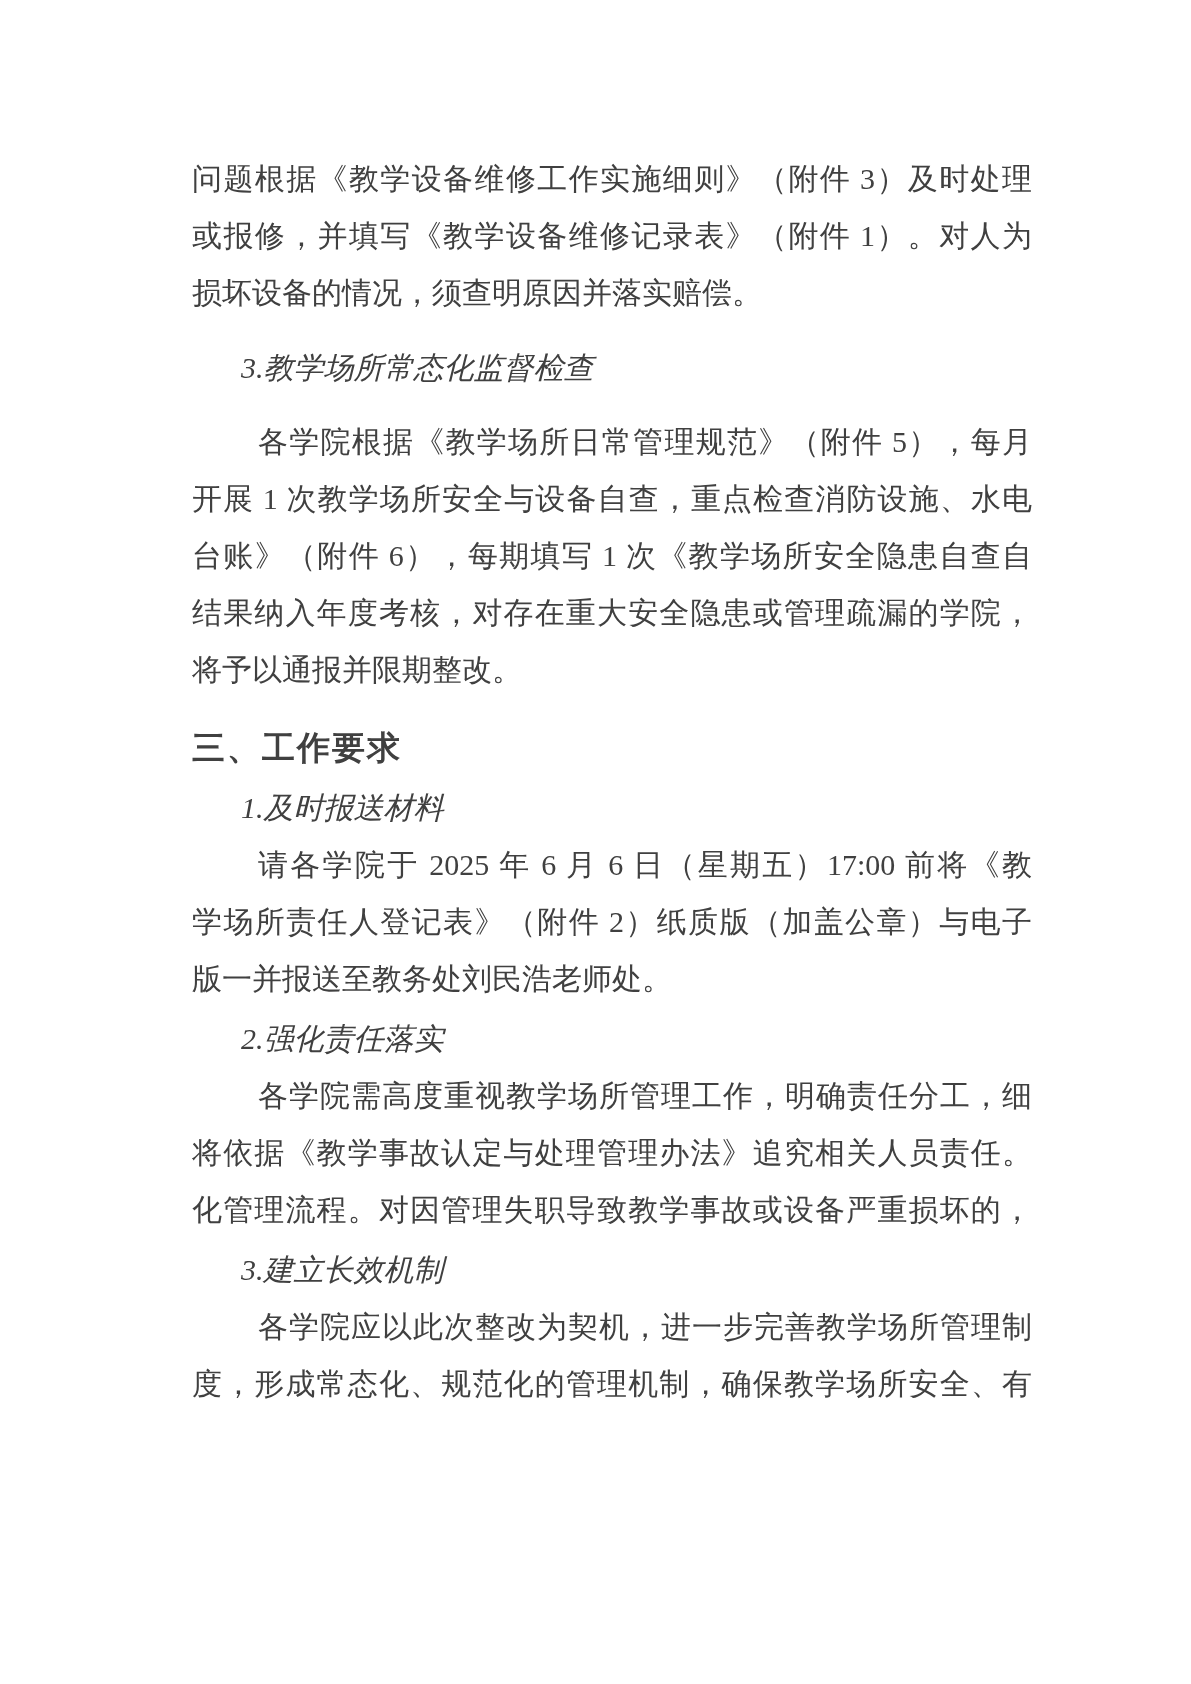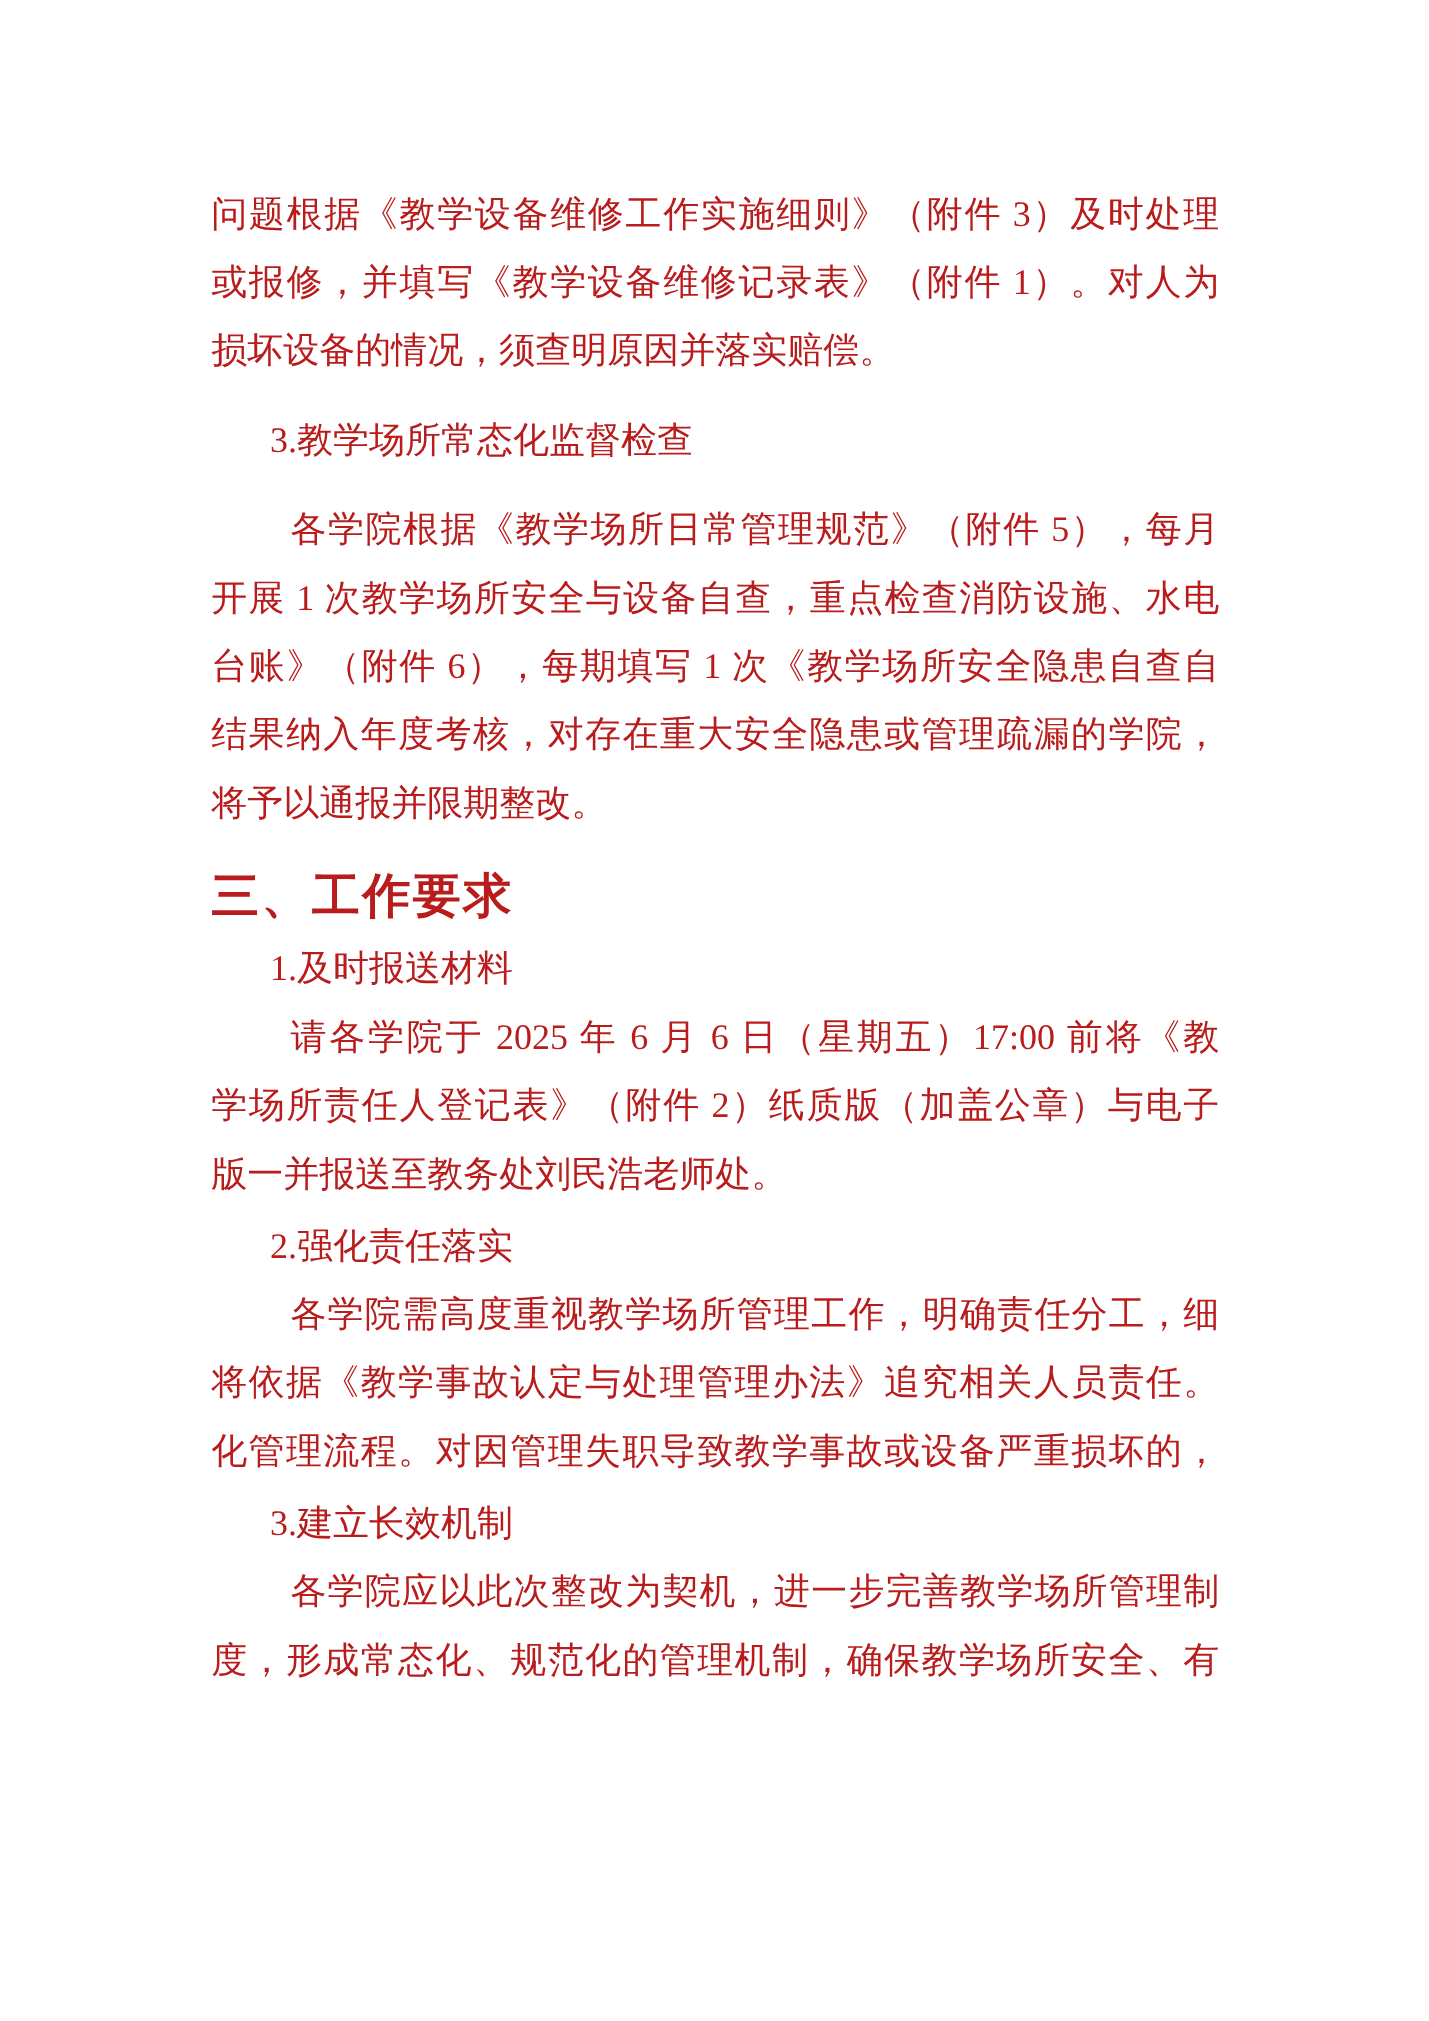--- a/index.html
+++ b/index.html
@@ -9,51 +9,51 @@
   }
   .sheet {
     position: relative;
     width: 1191px;
     height: 1684px;
     background: #ffffff;
     overflow: hidden;
   }
   .content {
     position: absolute;
-    left: 176px;
+    left: 192px;
     top: 150px;
     width: 840px;
-    color: #b91c1c;
+    color: #404040;
     font-family: "Liberation Serif", serif;
     font-size: 30px;
   }
   .para { margin: 0; }
   .para.item { margin: 3px 0 0 0; }
   .para.item.loose { margin: 18px 0 17px 0; }
   .para.heading {
     margin: 21px 0 2px 0;
     font-family: "Liberation Sans", sans-serif;
     font-weight: bold;
-    font-size: 40px;
+    font-size: 33px;
     letter-spacing: 2px;
   }
   .line {
     height: 57px;
     line-height: 57px;
     white-space: nowrap;
     text-align: left;
   }
   .line.just {
     white-space: normal;
     overflow: hidden;
     text-align: justify;
     text-align-last: justify;
     text-justify: inter-ideograph;
   }
-  .line.ind-item { padding-left: 49px; }
+  .line.ind-item { padding-left: 49px; font-style: italic; }
   .line.ind-first { text-indent: 66px; }
 </style>
 </head>
 <body>
 
 <div class="sheet">
   <div class="content">
       <div class="para body">
         <div class="line just">问题根据《教学设备维修工作实施细则》（附件 3）及时处理</div>
         <div class="line just">或报修，并填写《教学设备维修记录表》（附件 1）。对人为</div>

